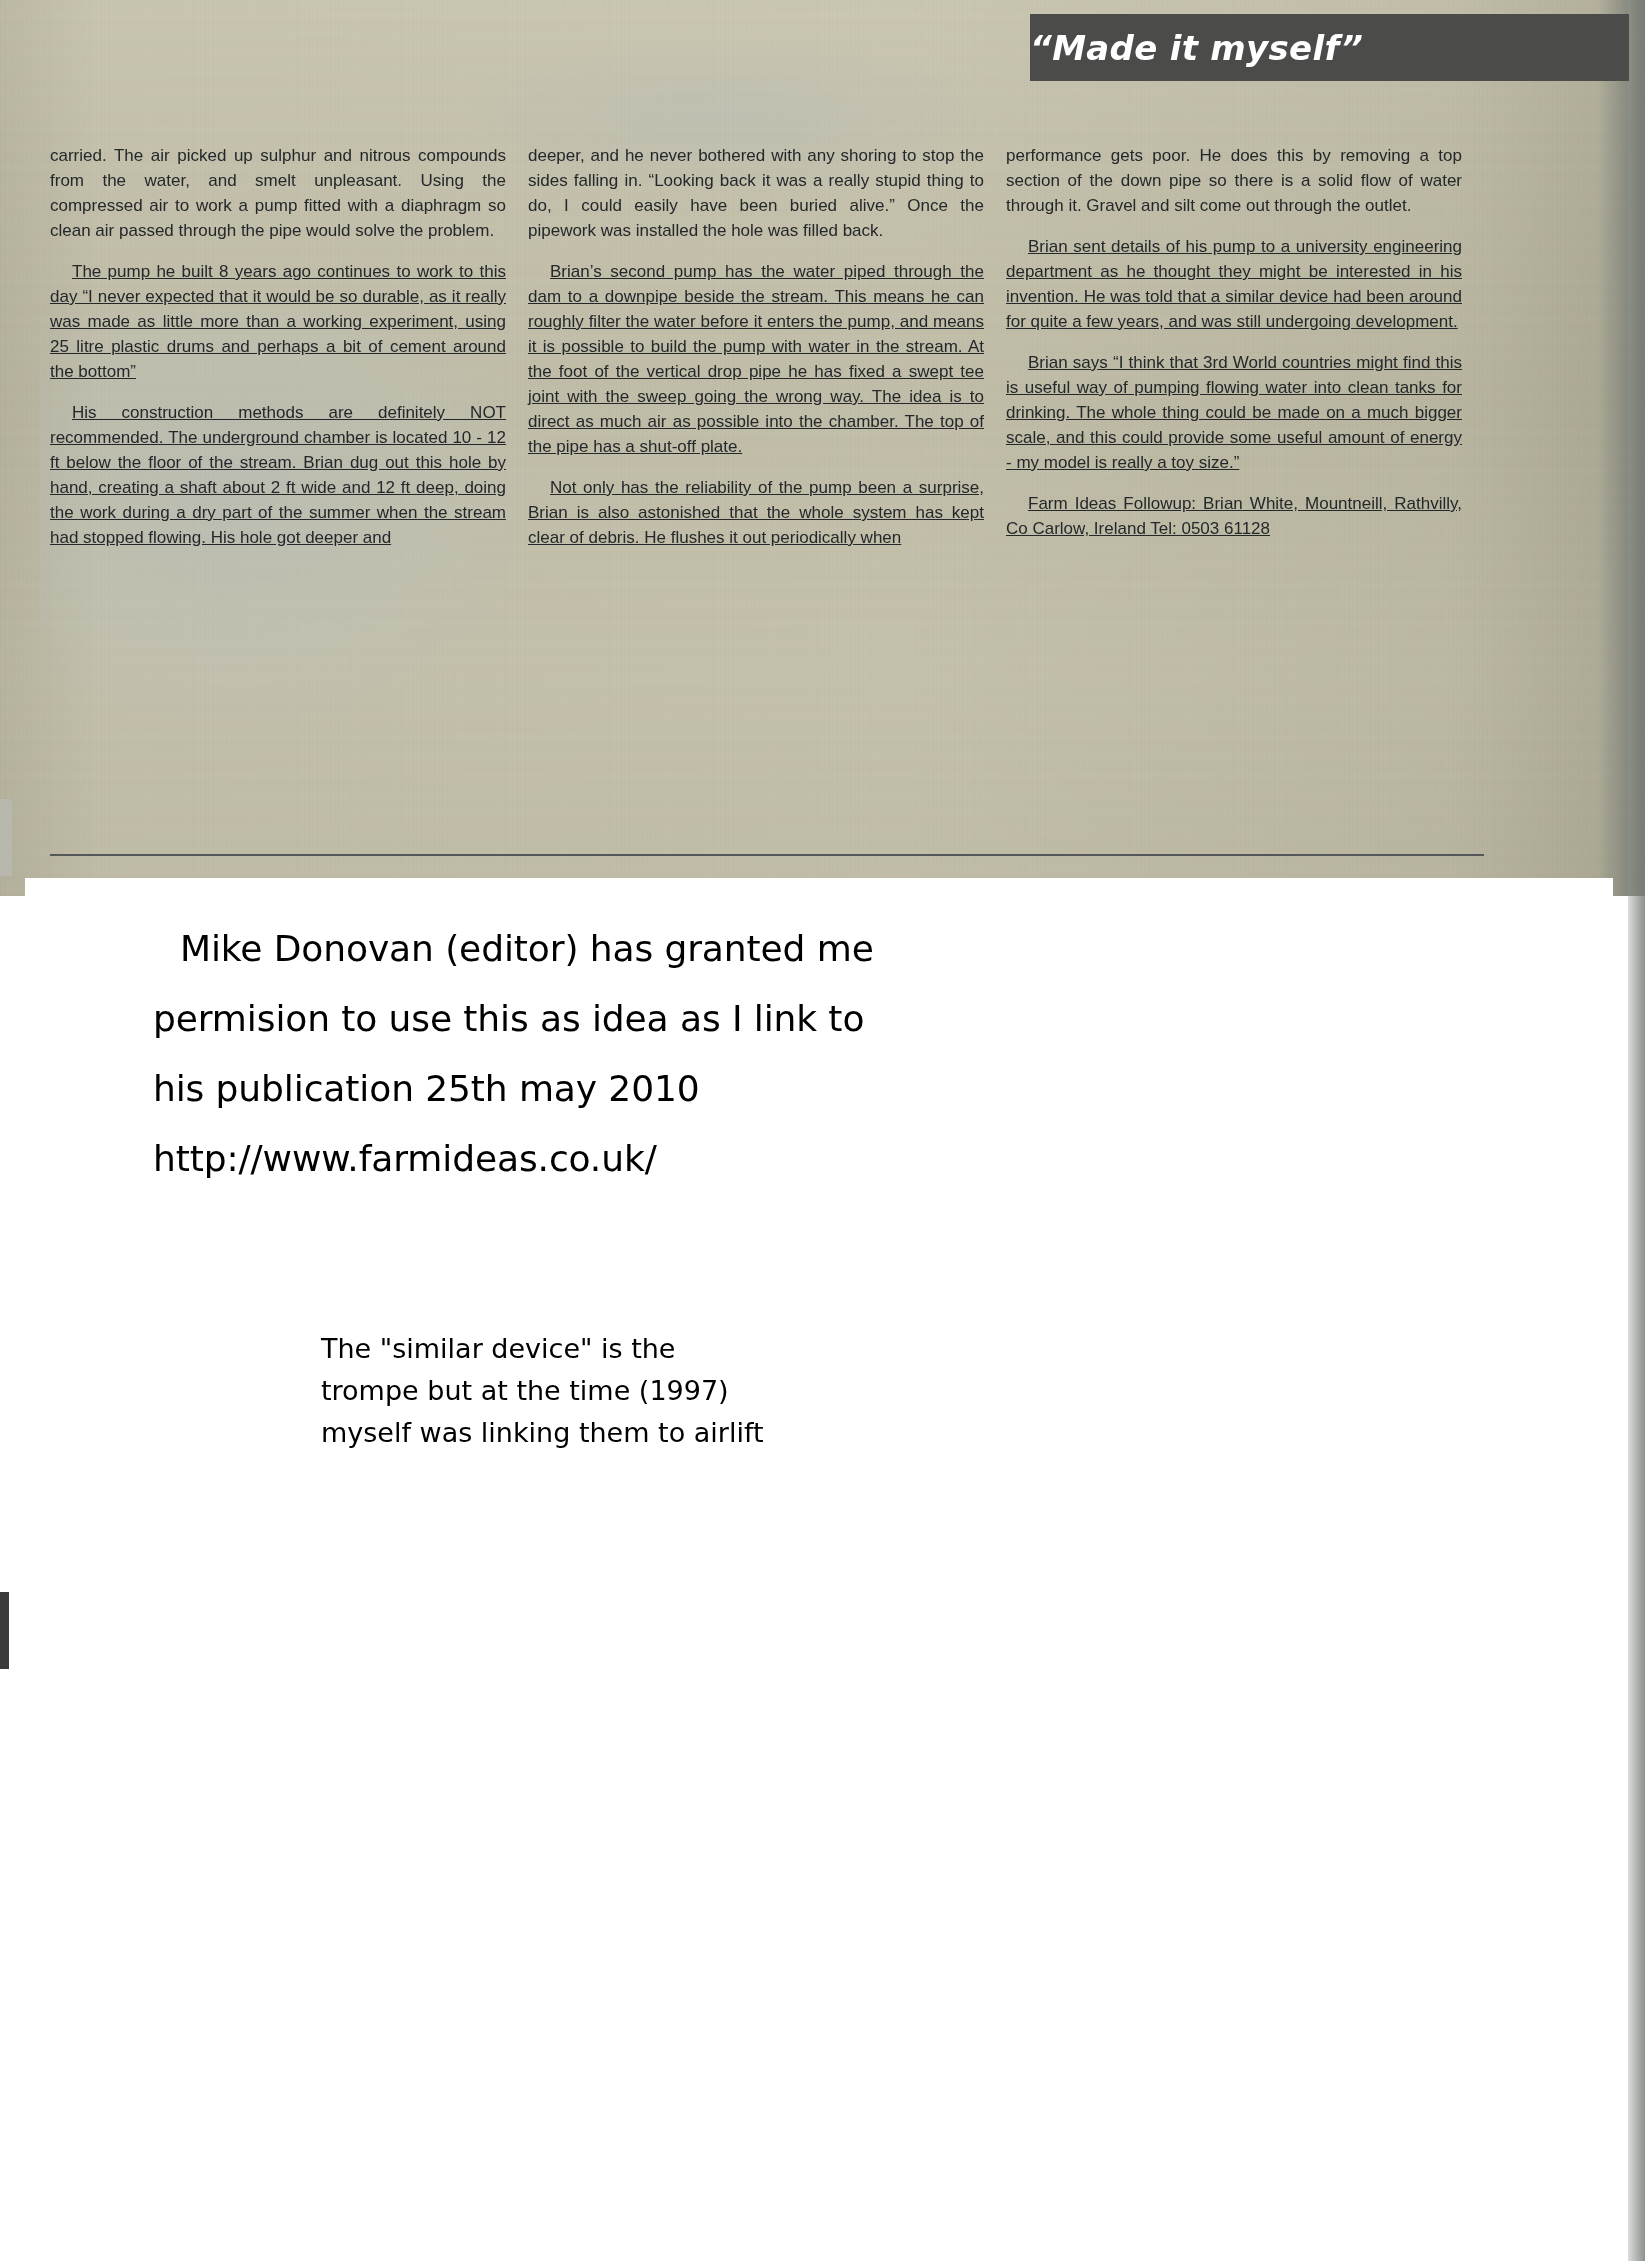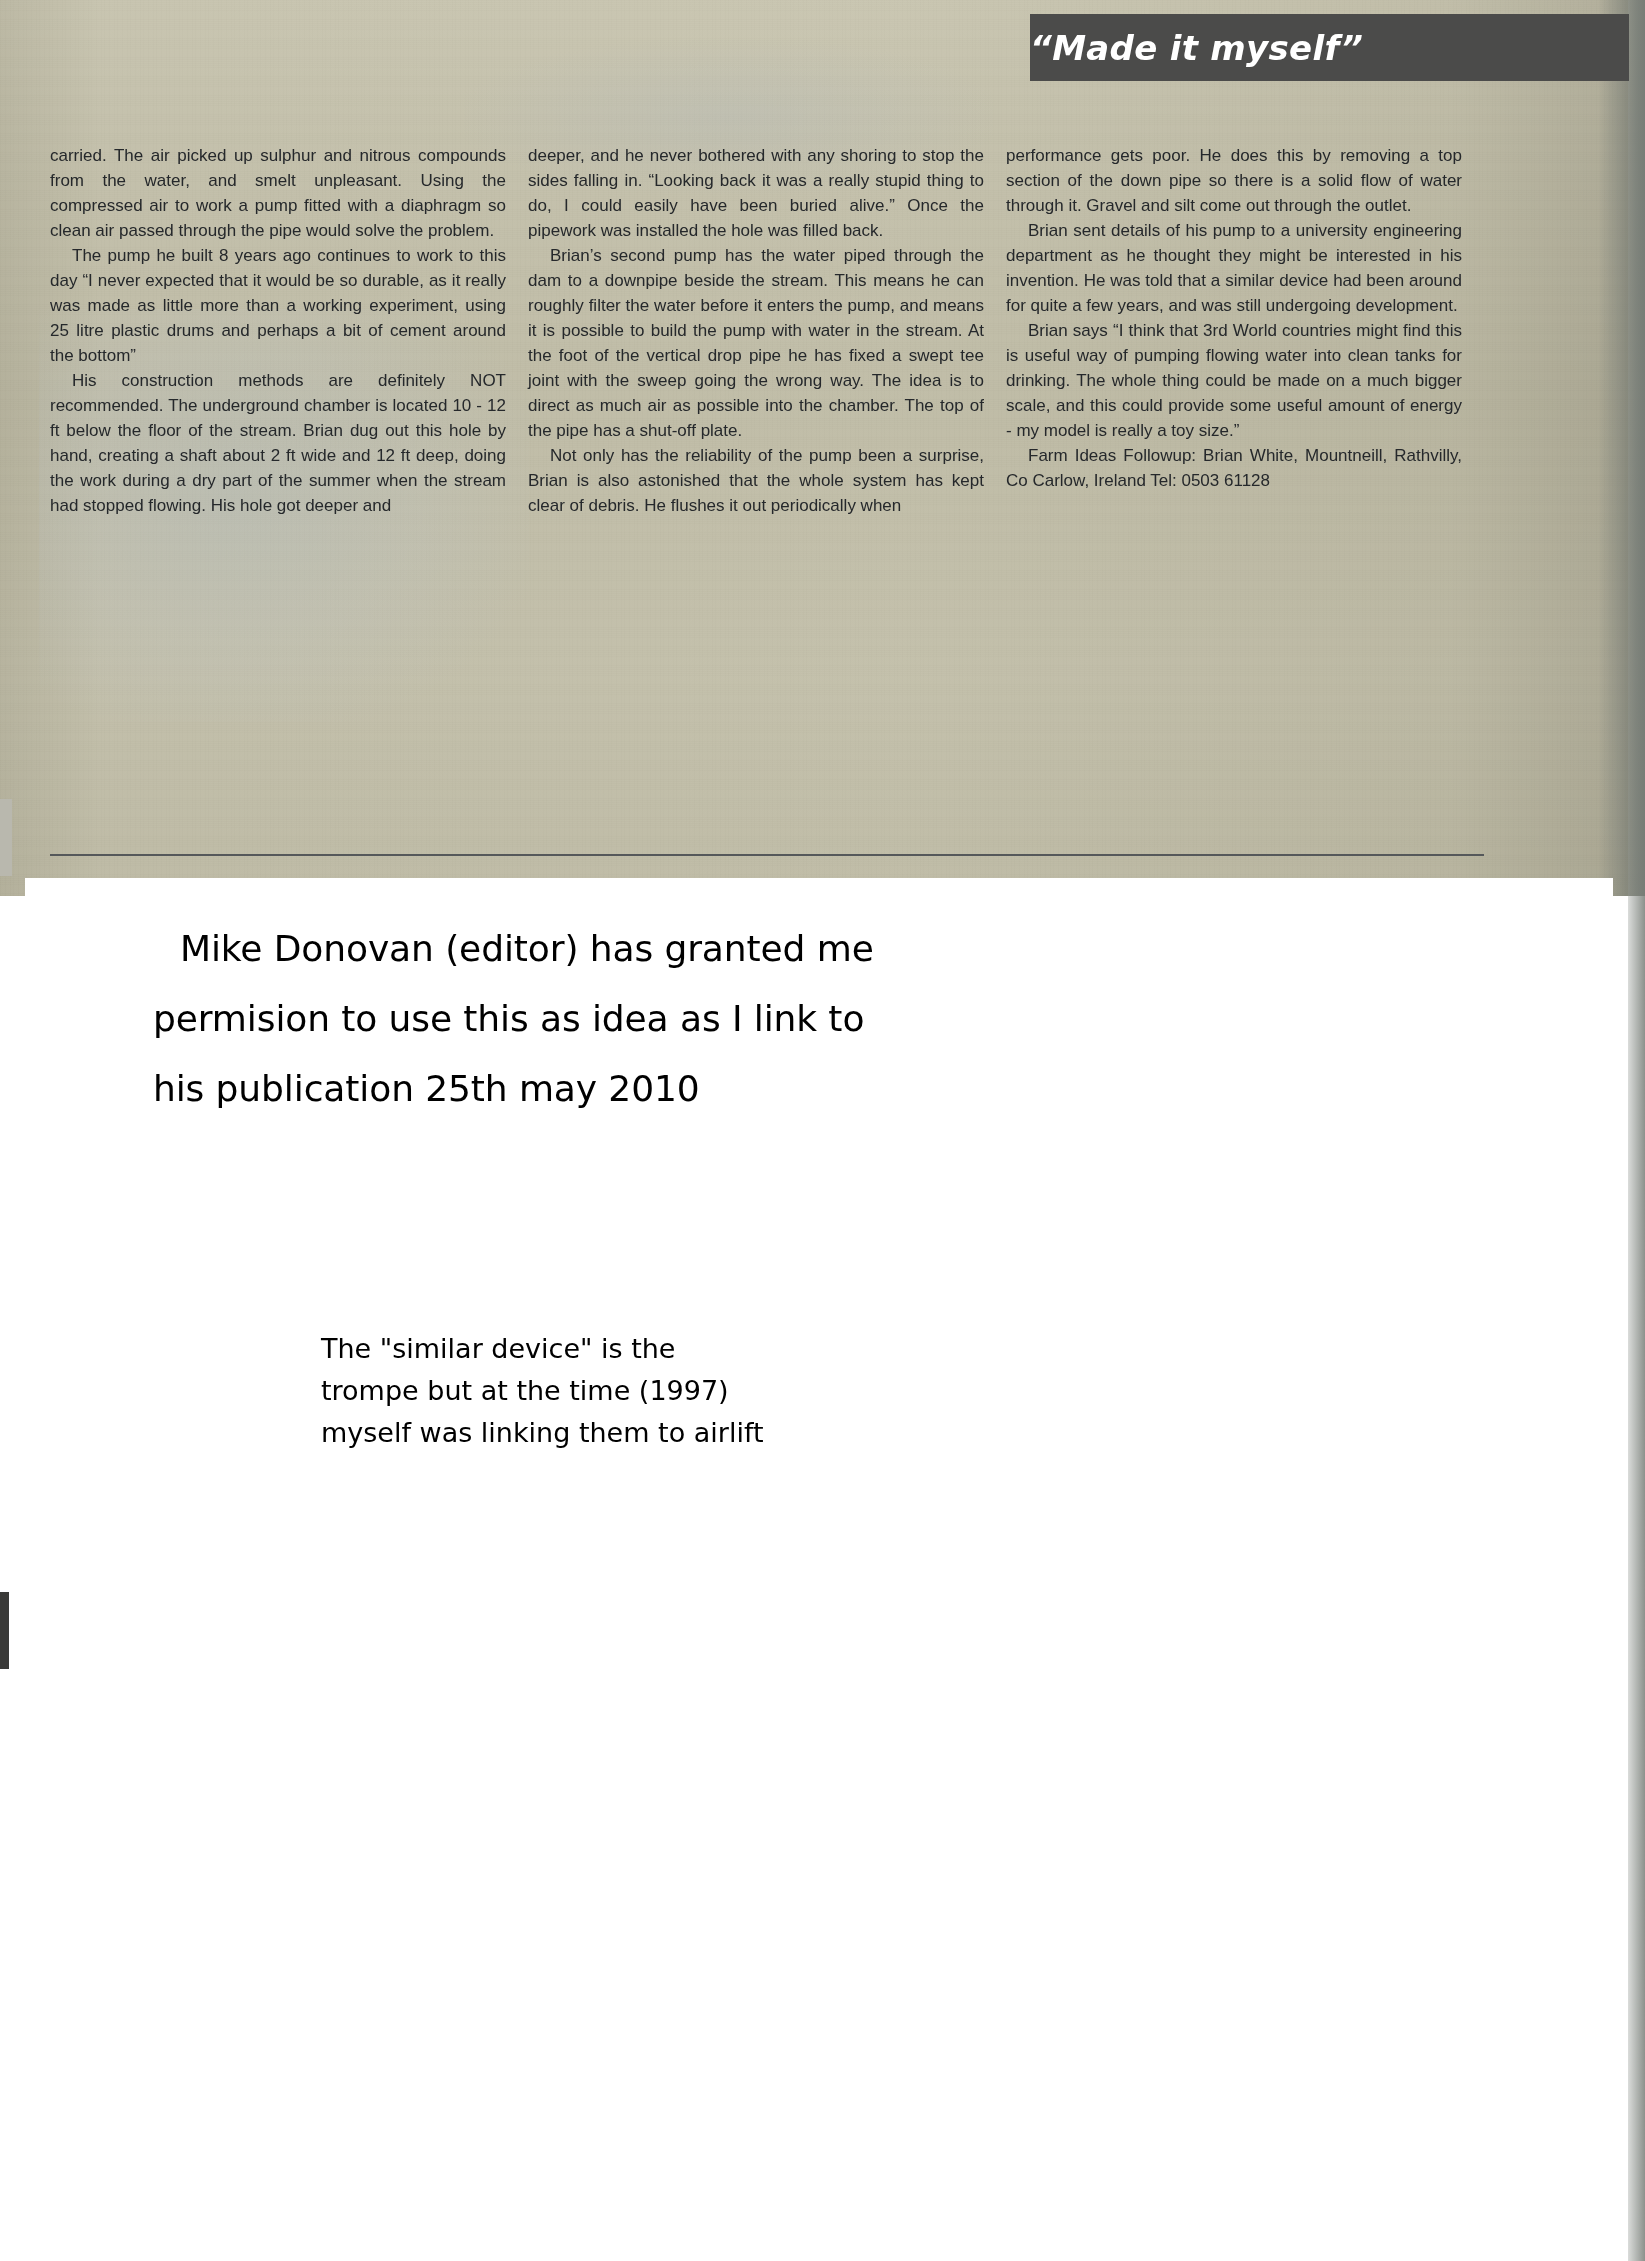--- a/index.html
+++ b/index.html
@@ -130,21 +130,22 @@
     font-size: 17px;
     line-height: 25px;
     text-align: justify;
     text-justify: inter-word;
     hyphens: none;
   }
   .col p.indent {
     text-indent: 22px;
   }
   .col p + p {
-    margin-top: 0;
+    margin-top: 16px;
+    text-decoration: underline;
   }
   .col-2 p, .col-3 p {
     font-size: 17px;
   }
 
   
   .rule {
     position: absolute;
     left: 50px;
     top: 854px;
@@ -232,20 +233,21 @@
 </div>
 
 <div class="rule"></div>
 
 <div class="white-sheet"></div>
 
 <div class="permission-note">
   <span class="ln ln1">Mike Donovan (editor) has granted me</span>
   <span class="ln">permision to use this as idea as I link to</span>
   <span class="ln">his publication 25th may 2010</span>
+  <span class="ln">http://www.farmideas.co.uk/</span>
 </div>
 
 <div class="trompe-note">
   <span>The  "similar device" is the</span>
   <span>trompe but at the time  (1997)</span>
   <span>myself was linking them to airlift</span>
 </div>
 
 
 </body></html>

